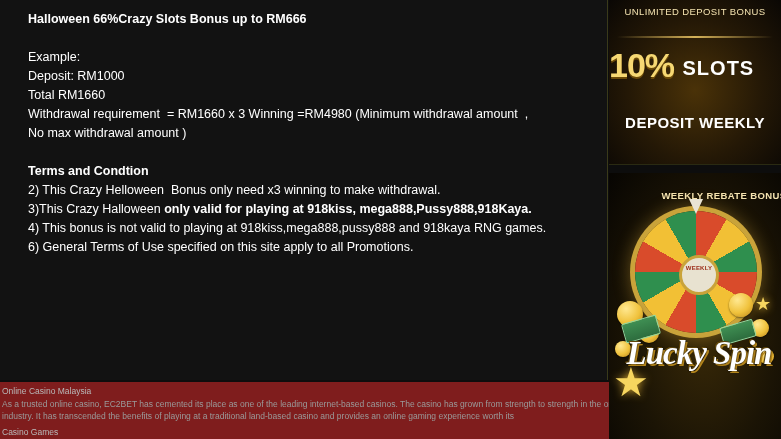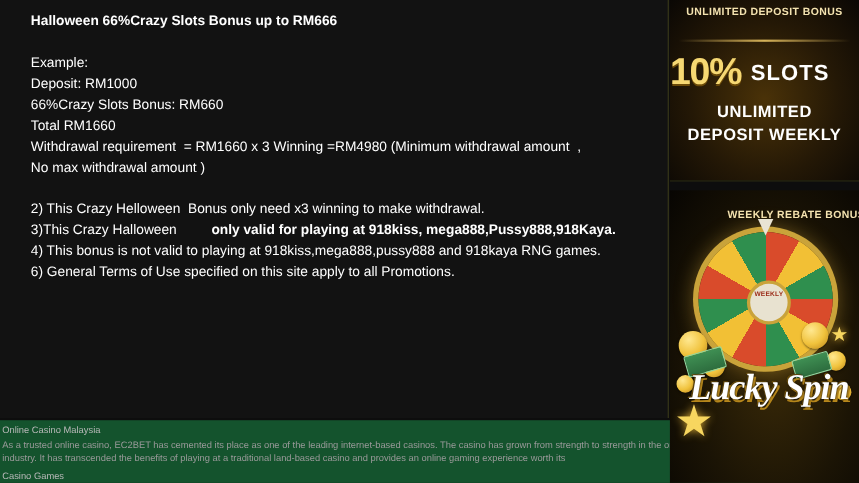--- a/index.html
+++ b/index.html
@@ -44,21 +44,20 @@
     font-size: 12.5px;
     line-height: 19px;
     font-weight: bold;
     color: #ffffff;
   }
   .promo-panel .spacer {
     height: 19px;
   }
   .bold-inline {
     font-weight: bold;
-    margin-left: 28px;
   }
 
   
   .right-col {
     position: absolute;
     left: 609px;
     top: 0;
     width: 172px;
     height: 439px;
   }
@@ -76,21 +75,21 @@
     border-bottom: 1px solid #2a2a12;
   }
   .banner-deposit .cap {
     position: absolute;
     top: 6px;
     left: 0;
     width: 100%;
     text-align: center;
     font-size: 9.5px;
     letter-spacing: 0.4px;
-    font-weight: bold;
+    font-weight: normal;
     color: #f4e3b0;
   }
   .banner-deposit .big {
     position: absolute;
     top: 46px;
     left: 0;
     width: 100%;
     text-align: left;
     font-size: 34px;
     font-weight: bold;
@@ -237,21 +236,21 @@
     text-shadow: 0 0 8px rgba(255,200,60,0.8);
   }
 
   
   .footer {
     position: absolute;
     left: 0;
     top: 382px;
     width: 700px;
     height: 57px;
-    background: #14532d;
+    background: #7f1d1d;
     box-sizing: border-box;
     padding: 4px 12px 0 2px;
     overflow: hidden;
   }
   .footer .f-title {
     font-size: 8.5px;
     color: #b9b9b9;
     line-height: 11px;
   }
   .footer .f-body {
@@ -279,25 +278,25 @@
 </head>
 <body>
 
 <div id="page">
 
   <div class="promo-panel">
     <div class="heading">Halloween 66%Crazy Slots Bonus up to RM666</div>
     <div class="spacer"></div>
     <div class="line">Example:</div>
     <div class="line">Deposit: RM1000</div>
-    <div class="line">66%Crazy Slots Bonus: RM660</div>
     <div class="line">Total RM1660</div>
     <div class="line">Withdrawal requirement  = RM1660 x 3 Winning =RM4980 (Minimum withdrawal amount  ,</div>
     <div class="line">No max withdrawal amount )</div>
     <div class="spacer"></div>
+    <div class="heading">Terms and Condtion</div>
     <div class="line">2) This Crazy Helloween  Bonus only need x3 winning to make withdrawal.</div>
     <div class="line"><span>3)This Crazy Halloween </span><span class="bold-inline">only valid for playing at 918kiss, mega888,Pussy888,918Kaya.</span></div>
     <div class="line">4) This bonus is not valid to playing at 918kiss,mega888,pussy888 and 918kaya RNG games.</div>
     <div class="line">6) General Terms of Use specified on this site apply to all Promotions.</div>
   </div>
 
   <div class="footer">
     <div class="f-title">Online Casino Malaysia</div>
     <div class="f-body">As a trusted online casino, EC2BET has cemented its place as one of the leading internet-based casinos. The casino has grown from strength to strength in the online entertainment industry. It has transcended the benefits of playing at a traditional land-based casino and provides an online gaming experience worth its</div>
     <div class="f-sub">Casino Games</div>
@@ -306,21 +305,20 @@
 
   <div class="right-col">
 
     <div class="banner banner-deposit">
       <div class="cap">UNLIMITED DEPOSIT BONUS</div>
       <div class="glowbar"></div>
       <div class="big">
         <span>10%</span>
         <span class="slots">SLOTS</span>
       </div>
-      <div class="sub1">UNLIMITED</div>
       <div class="sub2">DEPOSIT WEEKLY</div>
     </div>
 
     <div class="banner banner-rebate">
       <div class="cap">WEEKLY REBATE BONUS</div>
 
       <div class="wheel">
         <div class="pointer"></div>
         <div class="hub">
           <div class="hub-text">WEEKLY</div>

